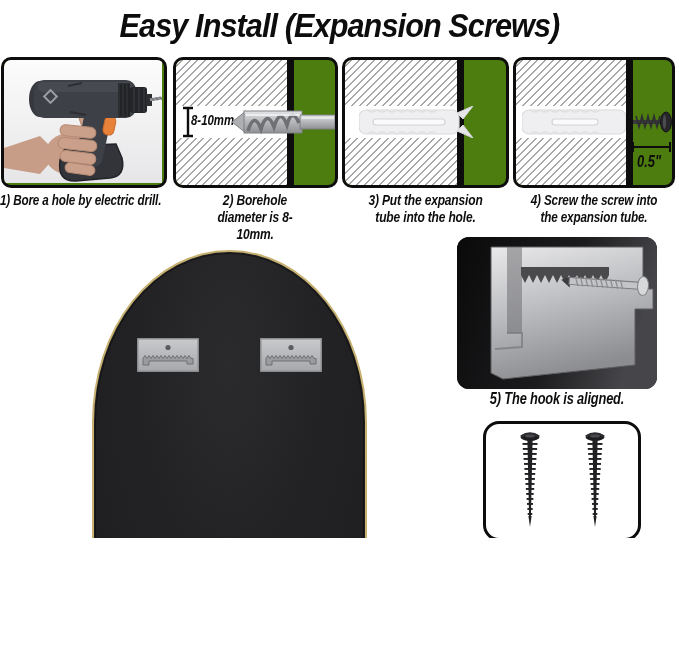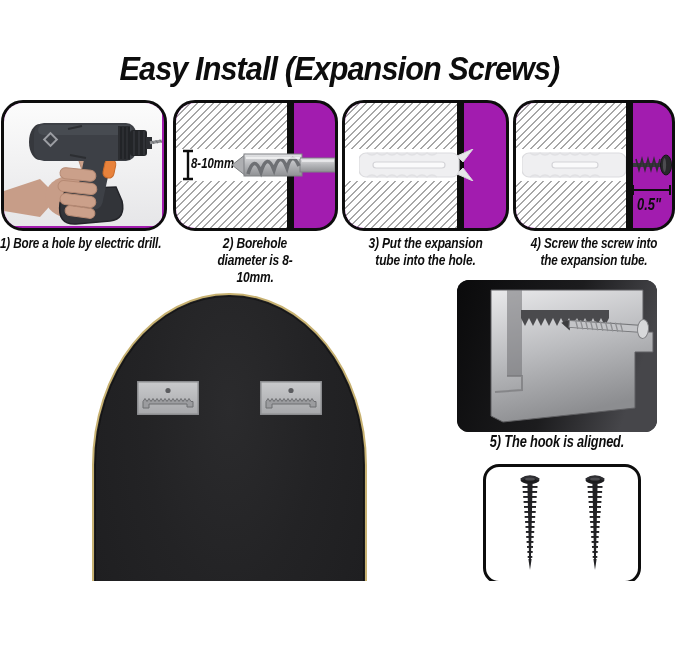--- a/index.html
+++ b/index.html
@@ -1,21 +1,21 @@
 <!DOCTYPE html>
 <html><head>
 <meta charset="utf-8">
 <style>
   html,body{margin:0;padding:0;background:#fff;}
   .page{position:relative;width:679px;height:538px;background:#ffffff;overflow:hidden;
-        font-family:"Liberation Sans",sans-serif;color:#111;margin-top:43px;}
+        font-family:"Liberation Sans",sans-serif;color:#111;}
   .title{position:absolute;top:2px;left:0;width:679px;text-align:center;
          font:italic 700 34px/46px "Liberation Sans",sans-serif;letter-spacing:-1px;
          transform:scaleX(0.9);transform-origin:center top;color:#0d0d0d;white-space:nowrap;}
-  .panel{position:absolute;border:3px solid #0d0d0d;border-radius:22px;overflow:hidden;background:#a21caf;}
+  .panel{position:absolute;border:3px solid #0d0d0d;border-radius:10px;overflow:hidden;background:#4d7c0f;}
   .hatch{position:absolute;background:repeating-linear-gradient(135deg,#ffffff 0 4px,#a7a7a7 4px 5.4px);}
   .stripe{position:absolute;top:0;bottom:0;background:#0d0d0d;}
   .band{position:absolute;background:#ffffff;}
   .obj{position:absolute;}
   .cap{position:absolute;top:191px;font:italic 700 15px/17px "Liberation Sans",sans-serif;
        color:#0d0d0d;letter-spacing:-0.2px;}
   .cap1{left:0;width:214px;transform:scaleX(0.78);transform-origin:left top;white-space:nowrap;}
   .cap2{left:185px;width:140px;text-align:center;transform:scaleX(0.8);transform-origin:center top;}
   .cap3{left:343px;width:165px;text-align:center;transform:scaleX(0.8);transform-origin:center top;}
   .cap4{left:502px;width:184px;text-align:center;transform:scaleX(0.78);transform-origin:center top;}

